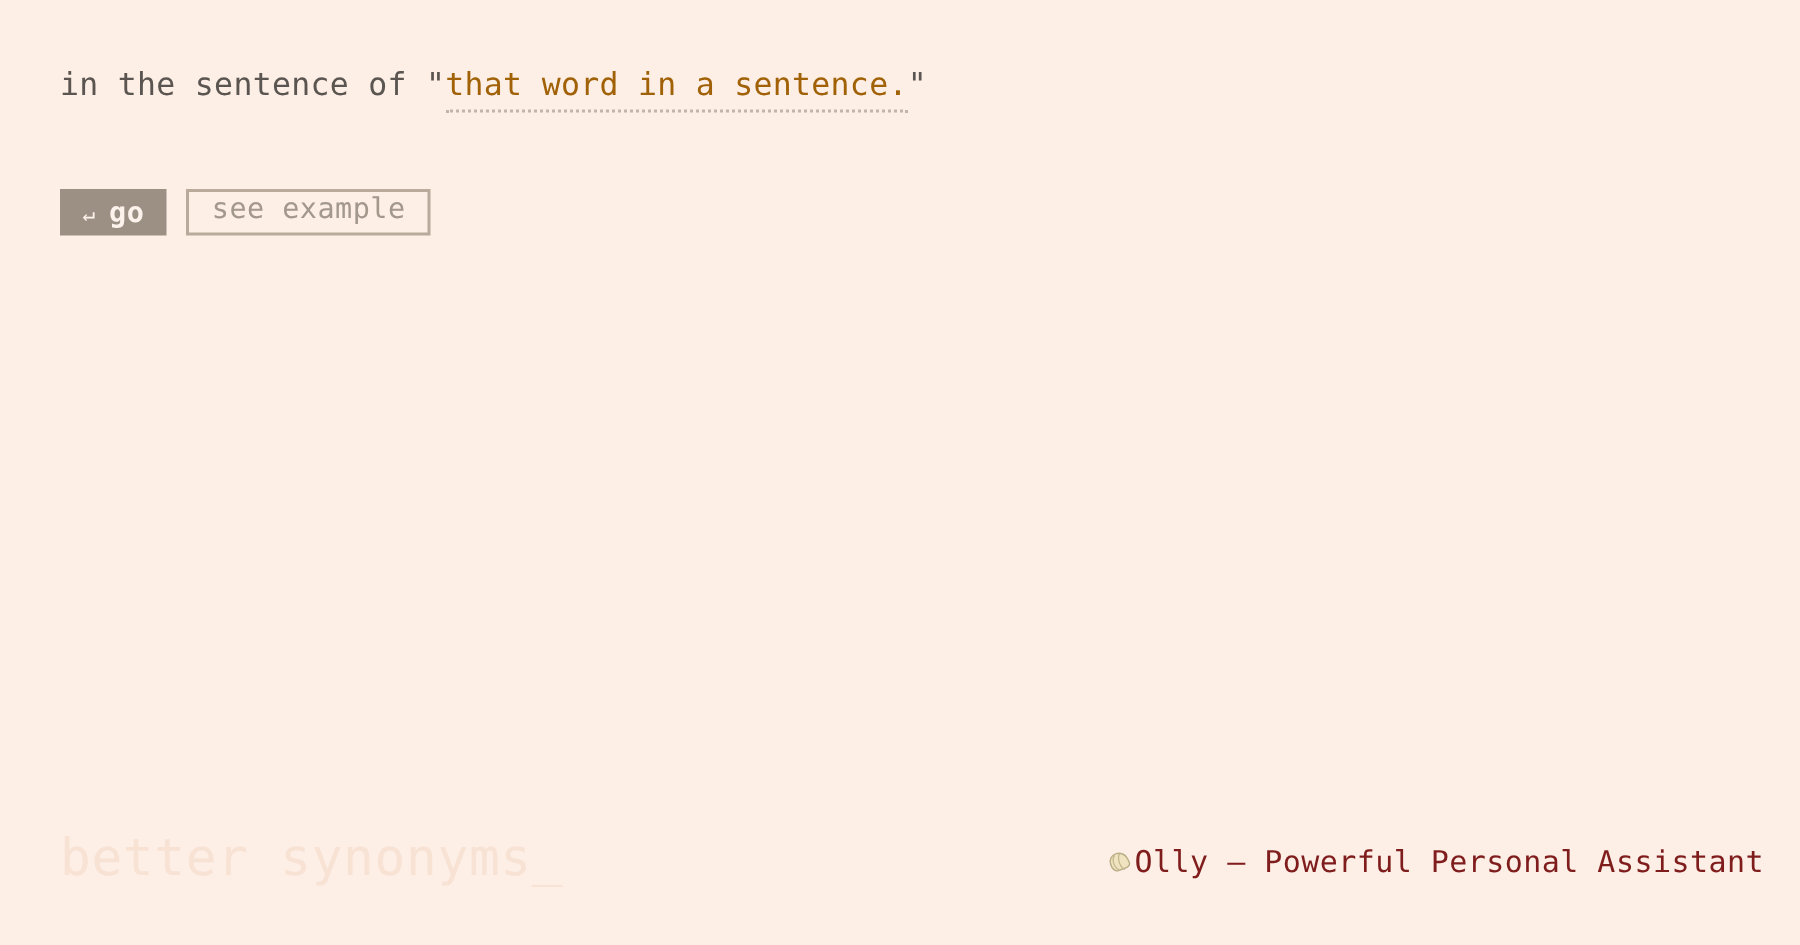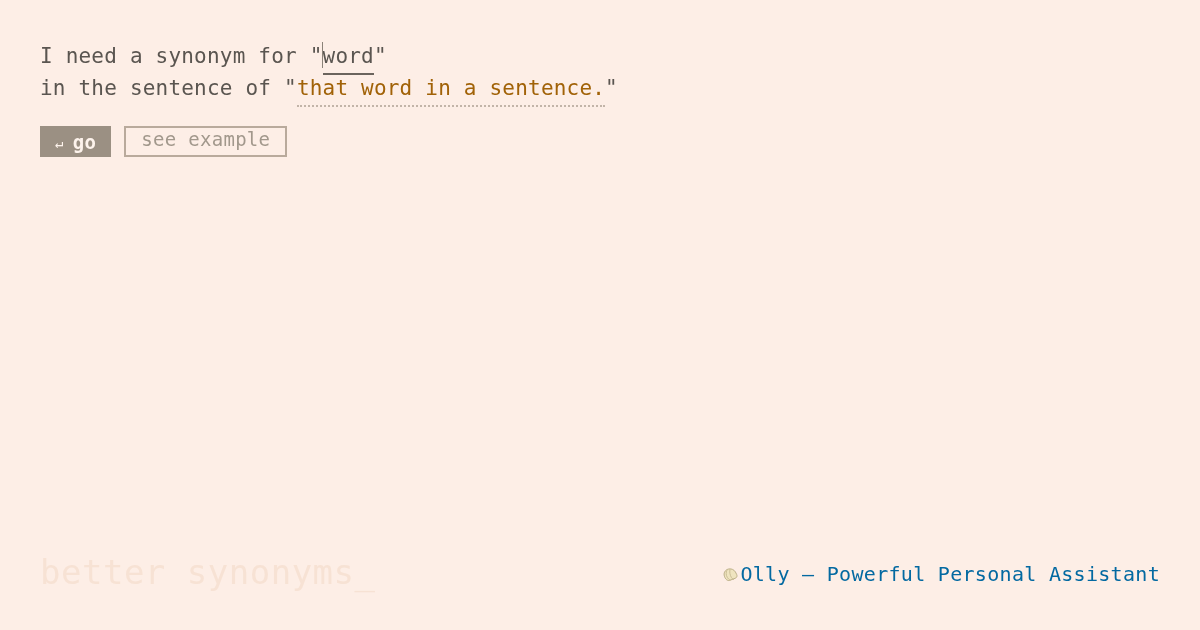--- a/index.html
+++ b/index.html
@@ -118,44 +118,43 @@
     left: 40px;
     bottom: 38px;
     font-size: 34px;
     color: #f7e2d4;
     letter-spacing: 0.5px;
     white-space: nowrap;
     user-select: none;
   }
   .footer-credit {
     position: absolute;
-    right: 40px;
+    right: 24px;
     bottom: 44px;
     display: flex;
     align-items: center;
     gap: 0;
     font-size: 20px;
-    color: #0369a1;
+    color: #7f1d1d;
     letter-spacing: 0.3px;
     white-space: nowrap;
   }
   .footer-credit .olly-icon {
     display: inline-block;
     width: 19px;
     height: 19px;
     position: relative;
     top: 0px;
     flex: 0 0 auto;
   }
 </style>
 </head>
 <body>
 
 <div class="prompt">
-  <span class="line"><span>I need a synonym for </span><span class="q">"</span><span class="field-word">word</span><span class="q">"</span></span>
   <span class="line"><span>in the sentence of </span><span class="q">"</span><span class="field-context">that word in a sentence.</span><span class="q">"</span></span>
 </div>
 
 <div class="actions">
   <button class="btn-go">
     <span class="ret">↵</span>
     <span>go</span>
   </button>
   <button class="btn-example">
     <span>see example</span>

